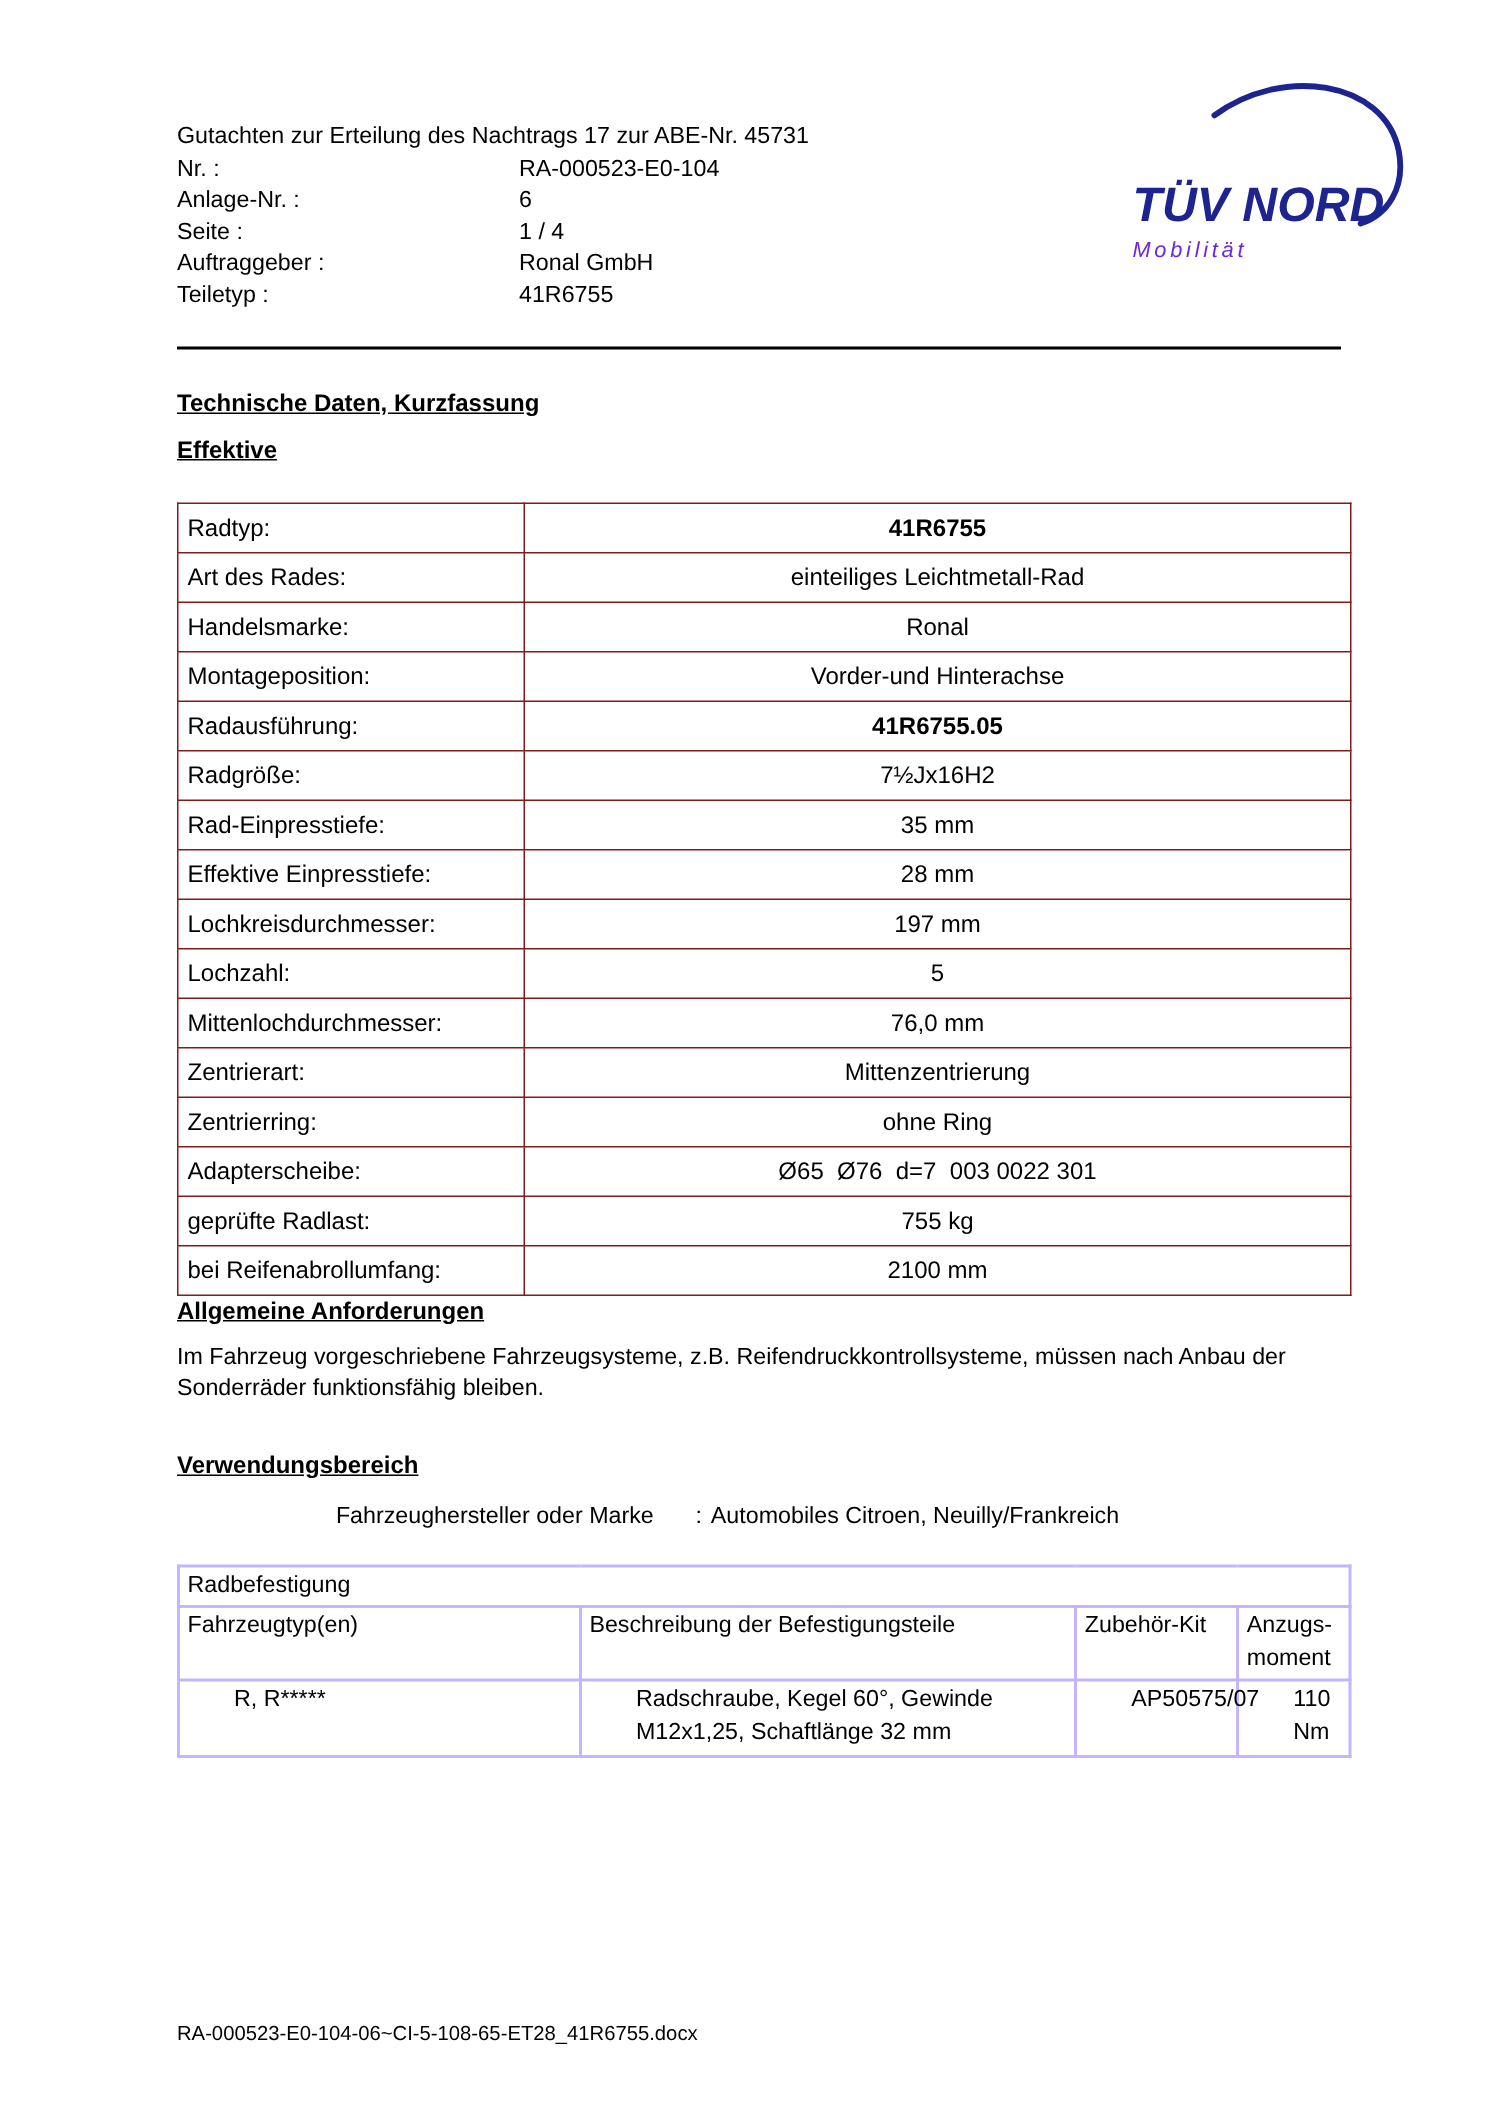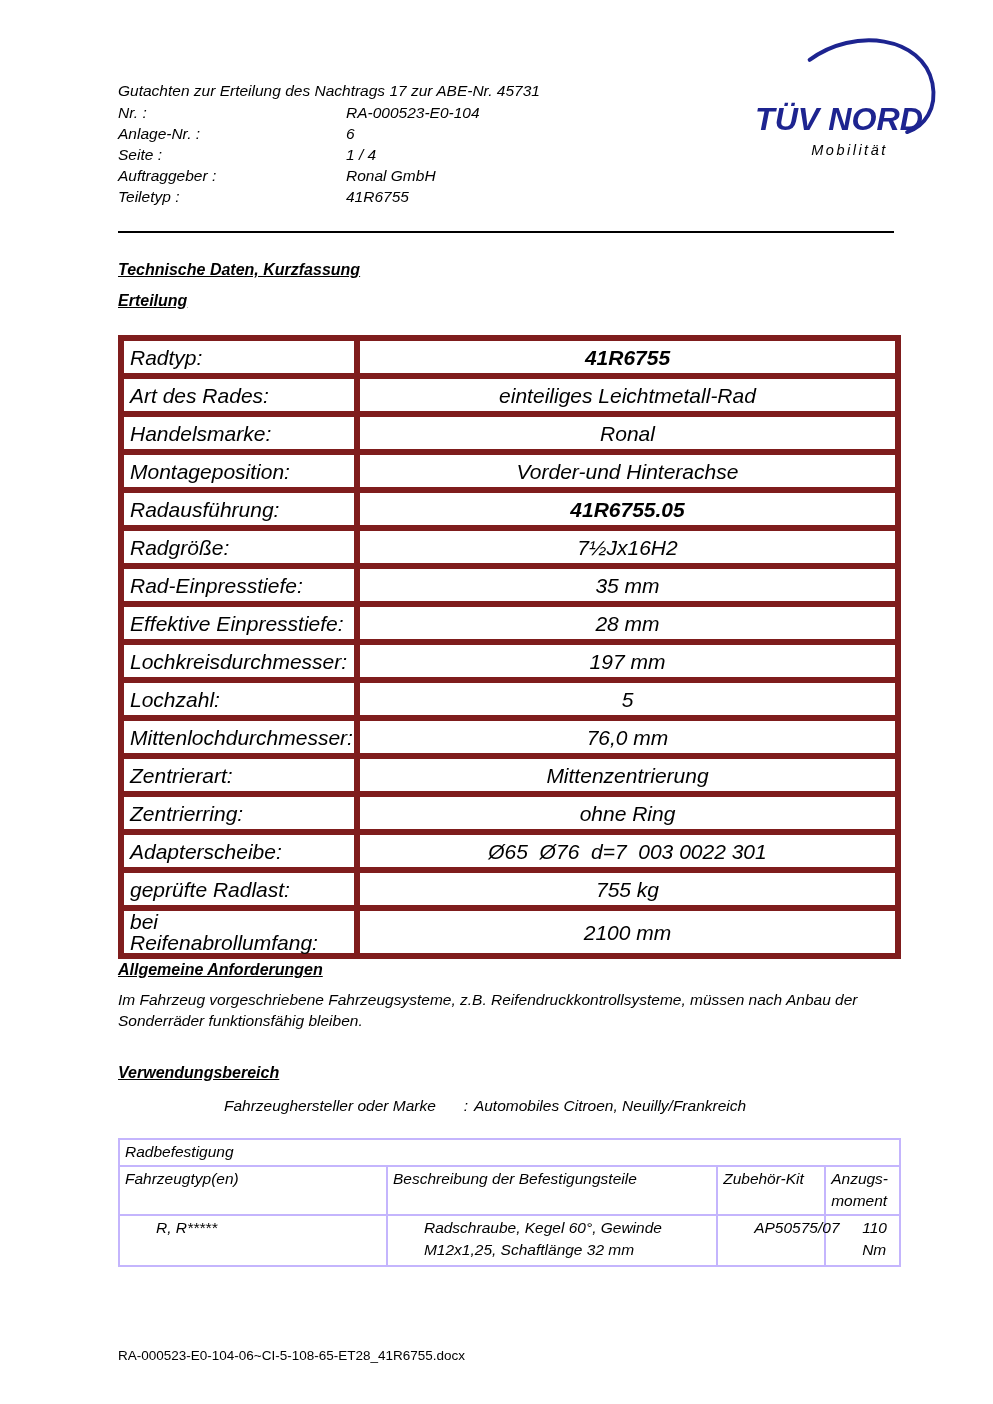--- a/index.html
+++ b/index.html
@@ -12,39 +12,38 @@
     color:#000;
     font-size:15.5px;
     line-height:21px;
     overflow:hidden;
   }
   .content{
     position:absolute;
     left:118px;
     top:0;
     width:710px;
-    font-style:italic;
   }
   
   .header{margin-top:80px;}
   .header-title{margin-bottom:1px;}
   .hfield{display:grid;grid-template-columns:228px 1fr;}
   .logo{
     position:absolute;
     left:755px;
-    top:36px;
+    top:53px;
     width:195px;
   }
   .logo svg{display:block;width:195px;height:118px;}
   .logo-tagline{
-    text-align:center;
+    text-align:left;
     font-style:italic;
     letter-spacing:2.5px;
     font-size:14.5px;
-    color:#000000;
+    color:#6d28d9;
     margin-top:-14px;
     padding-right:6px;
   }
   .rule{
     border:none;
     border-top:2px solid #000;
     margin:24px 0 0 0;
     width:776px;
   }
   
@@ -57,24 +56,24 @@
   .sec.first{margin-top:26px;}
   .sec.second{margin-top:10px;}
   
   table{border-collapse:collapse;}
   .raddaten{
     margin-top:24px;
     width:783px;
     table-layout:fixed;
   }
   .raddaten td{
-    border:6px solid #7f1d1d;
+    border:1px solid #7f1d1d;
     height:32px;
     padding:0 6px;
-    font-size:21px;
+    font-size:16px;
   }
   .raddaten td.lbl{width:218px;text-align:left;}
   .raddaten td.val{text-align:center;white-space:pre-wrap;}
   .raddaten td.val.bold{font-weight:bold;}
   
   .sec.allg{}
   .para{
     margin-top:9px;
     width:780px;
   }
@@ -147,21 +146,21 @@
       </div>
       <div class="hfield">
         <span>Teiletyp :</span>
         <span>41R6755</span>
       </div>
     </div>
 
     <hr class="rule">
 
     <div class="sec first">Technische Daten, Kurzfassung</div>
-    <div class="sec second">Erteilung</div>
+    <div class="sec second">Effektive</div>
 
     <table class="raddaten">
       <tbody>
         <tr>
           <td class="lbl">Radtyp:</td>
           <td class="val bold">41R6755</td>
         </tr>
         <tr>
           <td class="lbl">Art des Rades:</td>
           <td class="val">einteiliges Leichtmetall-Rad</td>

